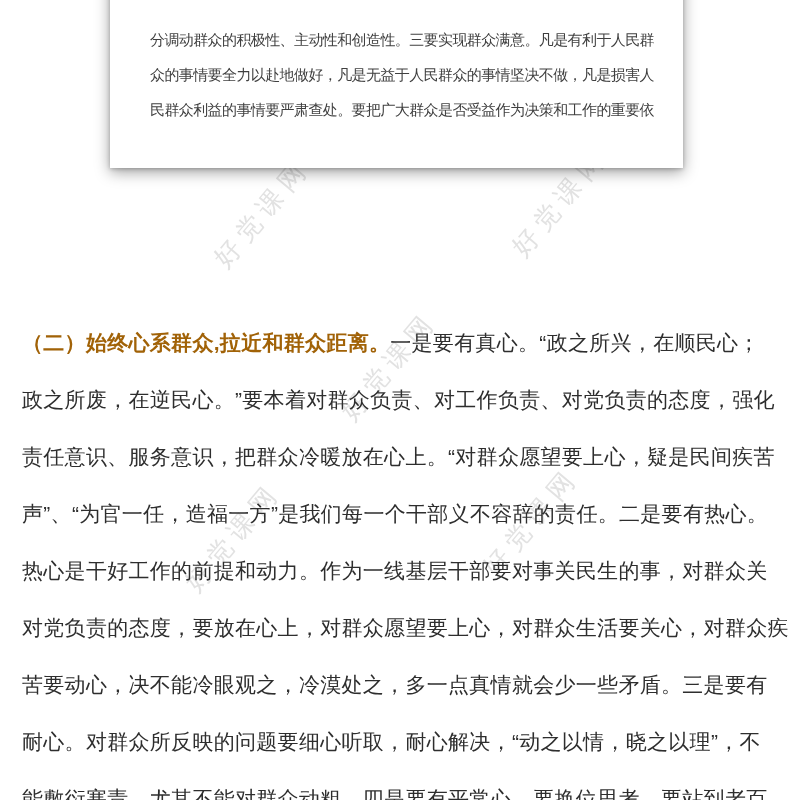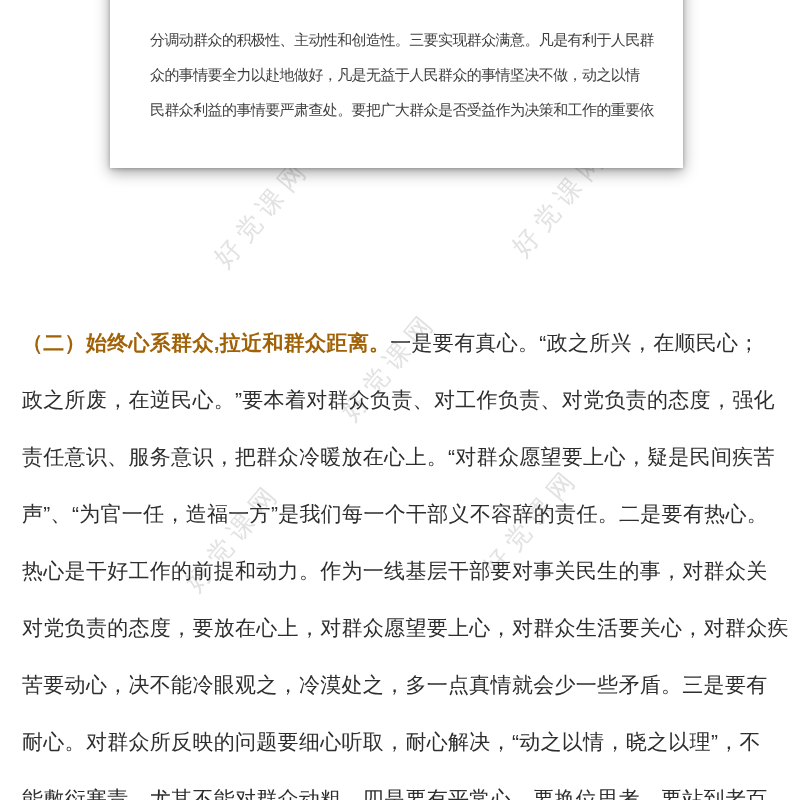--- a/index.html
+++ b/index.html
@@ -80,21 +80,21 @@
     <span class="watermark w1">好党课网</span>
     <span class="watermark w2">好党课网</span>
     <span class="watermark w3">好党课网</span>
     <span class="watermark w4">好党课网</span>
     <span class="watermark w5">好党课网</span>
   </div>
 
   <div class="page-sheet">
     <div class="page-text">
       <div class="pline">分调动群众的积极性、主动性和创造性。三要实现群众满意。凡是有利于人民群</div>
-      <div class="pline">众的事情要全力以赴地做好，凡是无益于人民群众的事情坚决不做，动之以情</div>
+      <div class="pline">众的事情要全力以赴地做好，凡是无益于人民群众的事情坚决不做，凡是损害人</div>
       <div class="pline">民群众利益的事情要严肃查处。要把广大群众是否受益作为决策和工作的重要依</div>
     </div>
   </div>
 
   <div class="body-text">
     <div class="bline">
       <span class="bold">（二）始终心系群众,拉近和群众距离。</span><span>一是要有真心。“政之所兴，在顺民心；</span>
     </div>
     <div class="bline">政之所废，在逆民心。”要本着对群众负责、对工作负责、对党负责的态度，强化</div>
     <div class="bline">责任意识、服务意识，把群众冷暖放在心上。“对群众愿望要上心，疑是民间疾苦</div>

